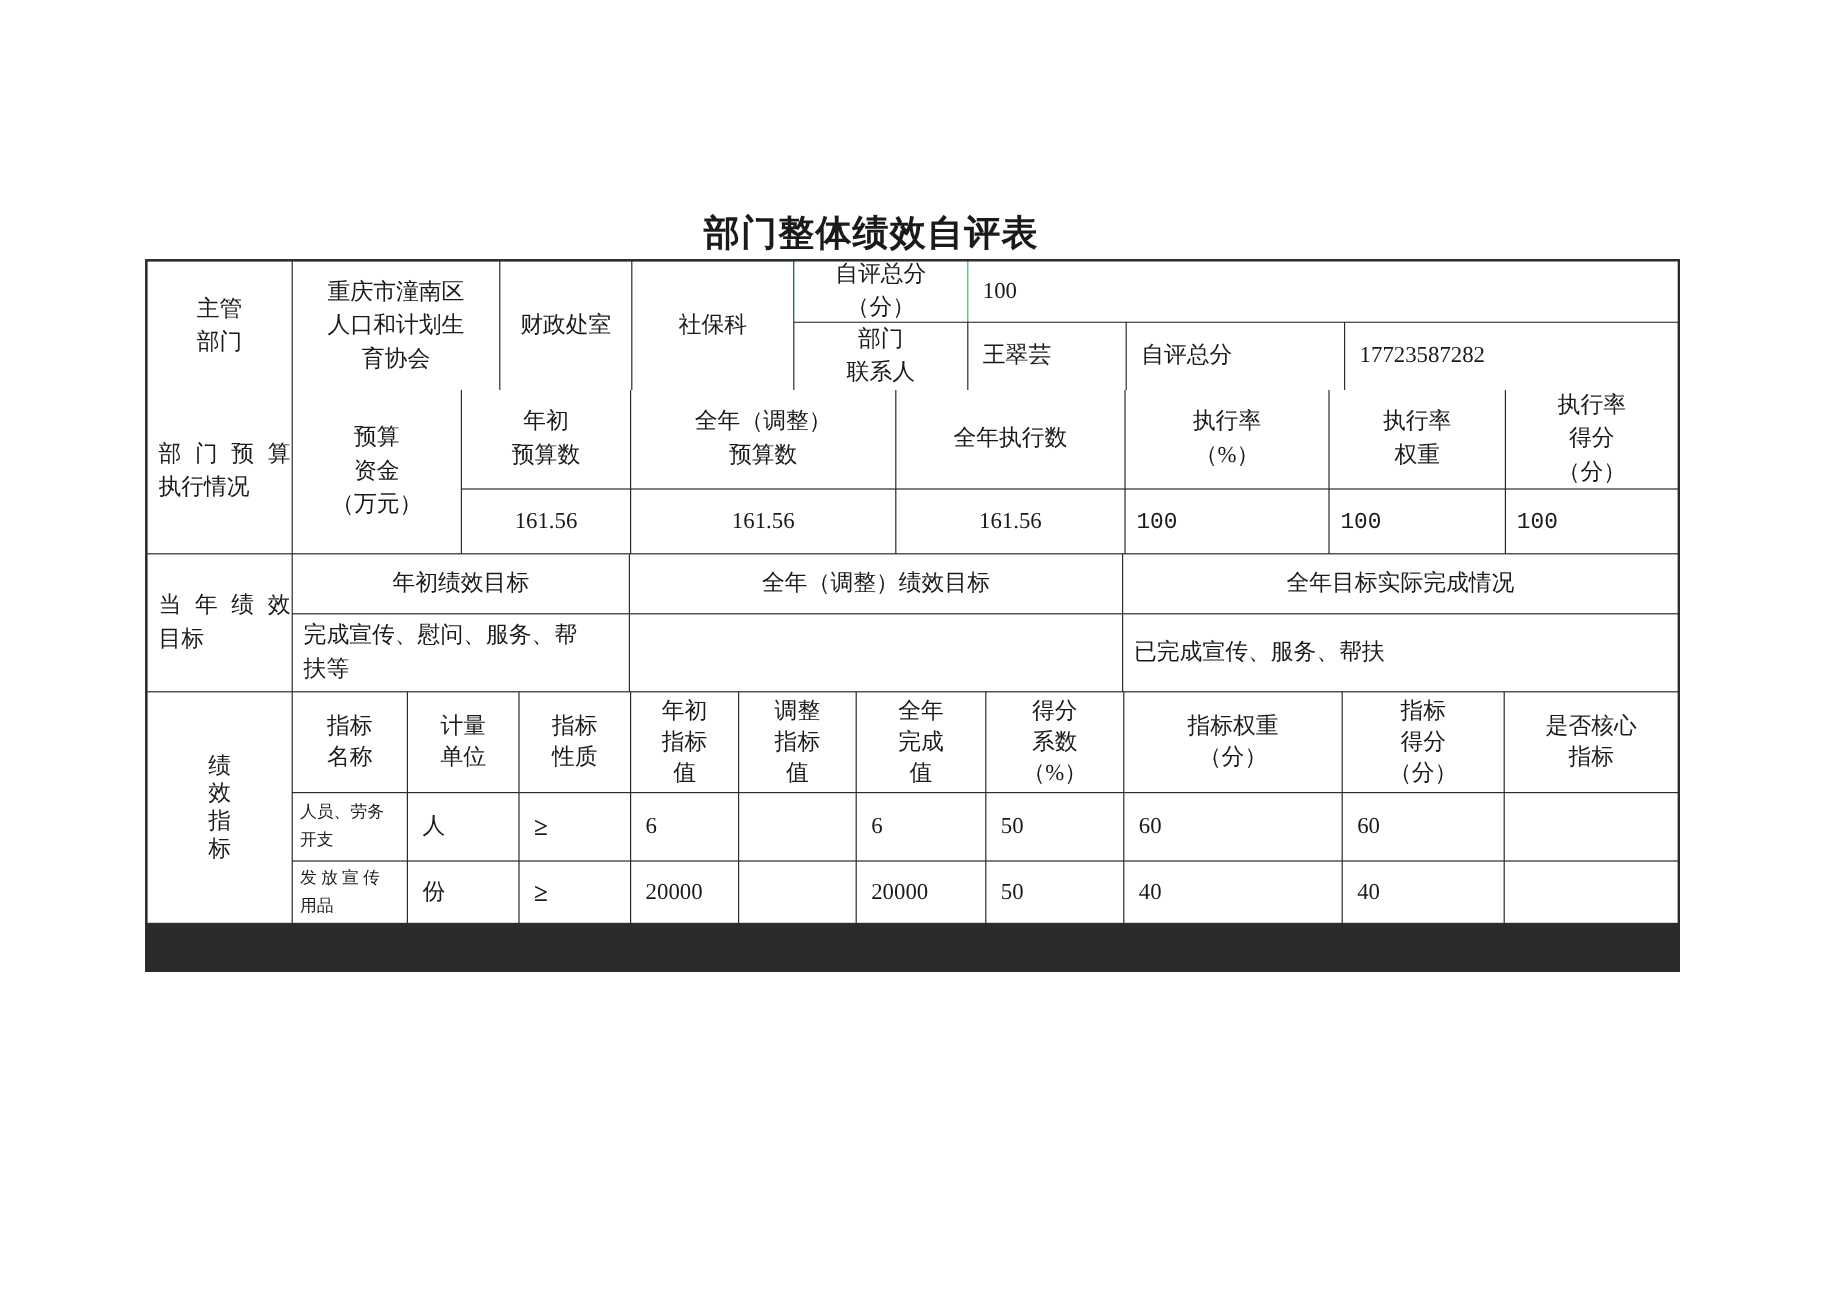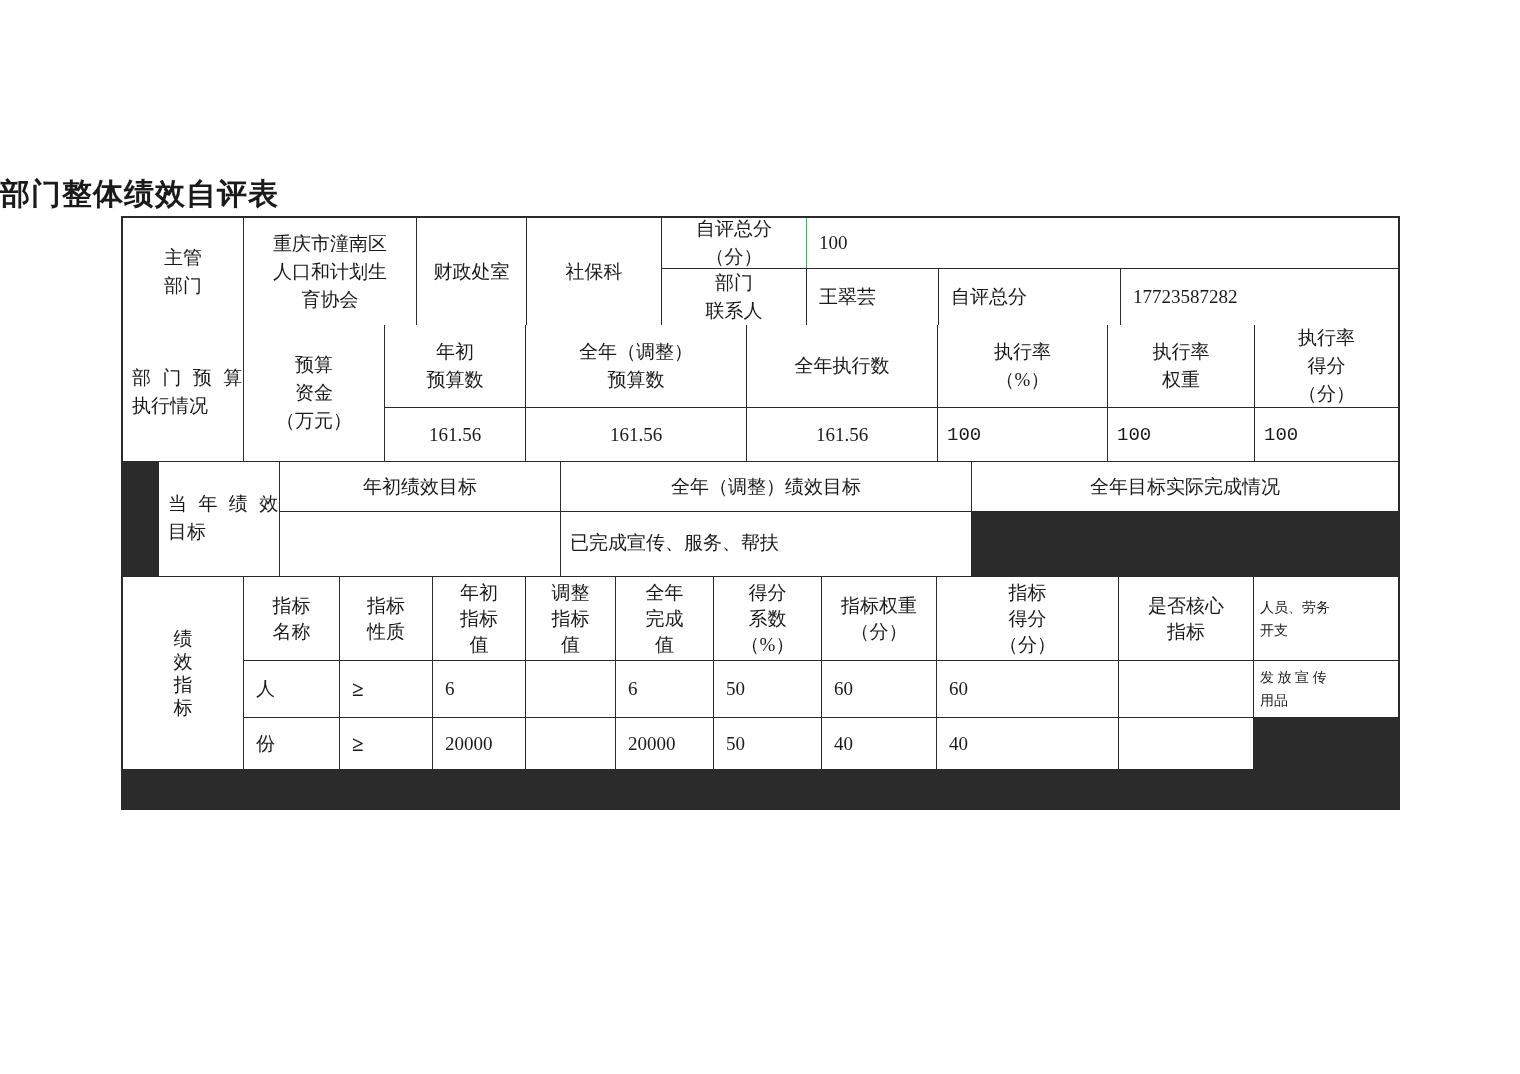--- a/index.html
+++ b/index.html
@@ -2,36 +2,36 @@
 <html><head>
 <meta charset="utf-8">
 <style>
   html,body{margin:0;padding:0;}
   body{
     width:1520px;height:1074px;background:#ffffff;position:relative;
     font-family:"Liberation Serif","DejaVu Serif",serif;color:#1a1a1a;
     overflow:hidden;
   }
   .doc-title{
-    position:absolute;top:174px;left:0;width:1452px;text-align:left;
+    position:absolute;top:174px;left:0;width:1452px;text-align:center;
     font-size:30px;font-weight:bold;letter-spacing:1px;margin:0;
   }
   
   .tbl{
     position:absolute;left:121px;top:216px;width:1279px;height:594px;
     box-sizing:border-box;border:2px solid #2b2b2b;background:#2b2b2b;
     display:grid;grid-template-rows:106px 136px 114px 192px 1fr;row-gap:1px;
   }
   .blk{display:grid;gap:1px;background:#2b2b2b;min-height:0;}
   .blkA{grid-template-columns:120px 172px 109px 134px 1fr;}
   .subcol{display:grid;grid-template-rows:50px 1fr;gap:1px;background:#2b2b2b;}
   .subrow1{display:grid;grid-template-columns:144px 1fr;gap:1px;background:#22c55e;}
   .subrow2{display:grid;grid-template-columns:144px 131px 181px 1fr;gap:1px;background:#2b2b2b;}
   .blkB{grid-template-columns:120px 140px 140px 220px 190px 169px 146px 1fr;grid-template-rows:82px 1fr;}
-  .blkC{grid-template-columns:120px 280px 410px 1fr;grid-template-rows:49px 1fr;margin-left:36px;}
+  .blkC{grid-template-columns:120px 280px 410px 1fr;grid-template-rows:49px 1fr;}
   .blkD{grid-template-columns:120px 95px 92px 92px 89px 97px 107px 114px 181px 134px 1fr;grid-template-rows:83px 56px 1fr;}
   .blkE{grid-template-columns:120px 1fr;}
   .span2{grid-row:1/3;}
   .span3{grid-row:1/4;}
   .c{
     background:#ffffff;box-sizing:border-box;display:flex;align-items:center;
     font-size:19px;line-height:28px;white-space:pre-line;min-width:0;min-height:0;
   }
   .ctr{justify-content:center;text-align:center;}
   .pl8{padding-left:9px;font-family:Liberation Mono, monospace;}
@@ -97,31 +97,35 @@
     <div class="c pl8">100</div>
     <div class="c pl8">100</div>
   </div>
 
   <div class="blk blkC">
     <div class="c pl8 span2">当 年 绩 效
 目标</div>
     <div class="c ctr">年初绩效目标</div>
     <div class="c ctr">全年（调整）绩效目标</div>
     <div class="c ctr">全年目标实际完成情况</div>
+    <div class="c pl8">完成宣传、慰问、服务、帮
+扶等</div>
     <div class="c pl8"></div>
     <div class="c pl8">已完成宣传、服务、帮扶</div>
   </div>
 
   <div class="blk blkD">
     <div class="c ctr vlabel span3">绩
 效
 指
 标</div>
     <div class="c ctr hdD">指标
 名称</div>
+    <div class="c ctr hdD">计量
+单位</div>
     <div class="c ctr hdD">指标
 性质</div>
     <div class="c ctr hdD">年初
 指标
 值</div>
     <div class="c ctr hdD">调整
 指标
 值</div>
     <div class="c ctr hdD">全年
 完成

